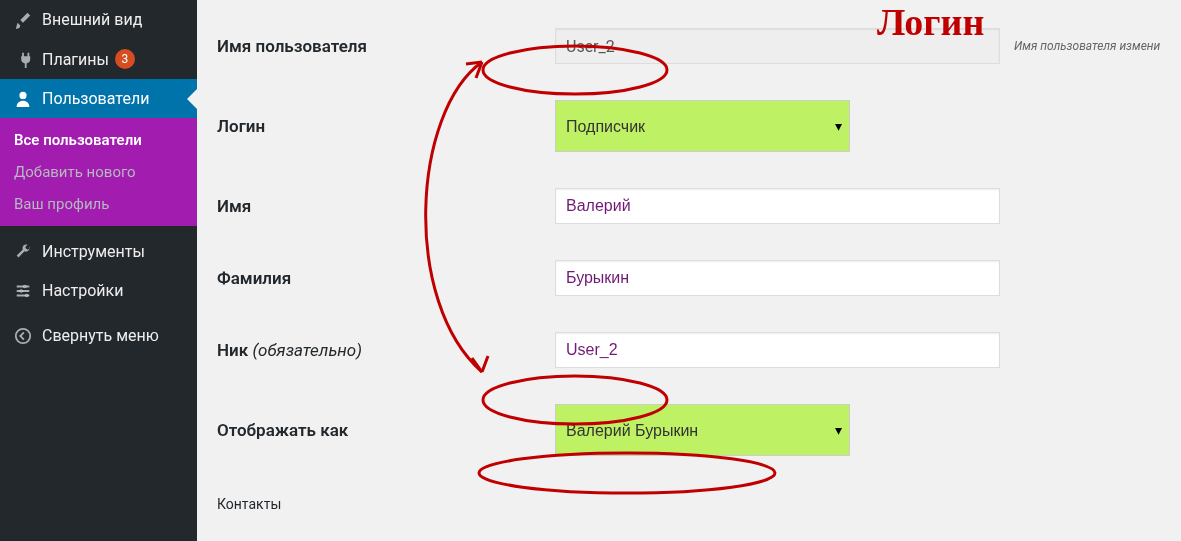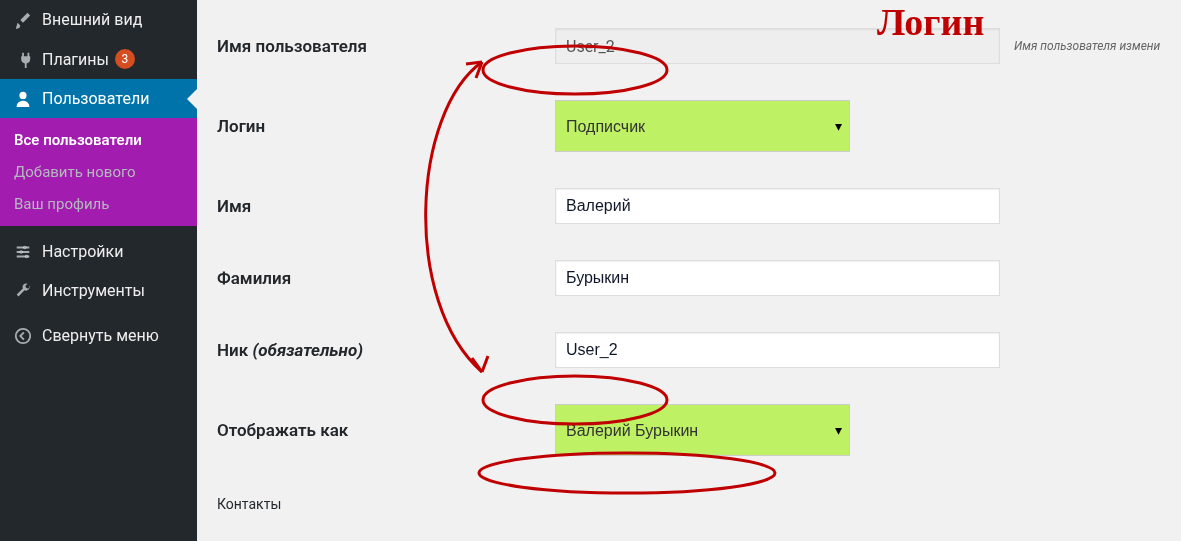--- a/index.html
+++ b/index.html
@@ -96,36 +96,36 @@
     }
     .form-label {
       width: 290px;
       font-weight: 600;
       font-size: 17px;
       color: #23282d;
       flex-shrink: 0;
     }
     .form-label .req {
       font-style: italic;
-      font-weight: 700;
+      font-weight: 400;
       margin-top: 28px;
     }
     .form-field {
       display: flex;
       align-items: center;
       gap: 14px;
     }
     input[type="text"], .readonly-input {
       width: 445px;
       height: 36px;
       padding: 4px 10px;
       border: 1px solid #ddd;
       background: #fff;
       font-size: 16px;
-      color: #0f172a;
+      color: #701a75;
       box-shadow: inset 0 1px 2px rgba(0,0,0,.07);
     }
     .readonly-input {
       background: #eee;
       color: #555;
       display: flex;
       align-items: center;
     }
     select {
       height: 52px;
@@ -222,36 +222,36 @@
       <div class="sidebar-sub-item current"><span>Все пользователи</span></div>
       <div class="sidebar-sub-item"><span>Добавить нового</span></div>
       <div class="sidebar-sub-item"><span>Ваш профиль</span></div>
     </div>
 
     <div class="sidebar-sep"></div>
 
     <div class="sidebar-item">
       <span class="icon">
         <svg width="18" height="18" viewBox="0 0 20 20" fill="currentColor">
+            <path d="M17 4a4 4 0 01-5.3 5.2L5 16l-2-2 6.8-6.7A4 4 0 0115 2l-2.5 2.5 1 2 2 1L18 5a4 4 0 01-1-1z"></path>
+          </svg>
+      </span>
+      <span>Инструменты</span>
+    </div>
+
+    <div class="sidebar-item">
+      <span class="icon">
+        <svg width="18" height="18" viewBox="0 0 20 20" fill="currentColor">
             <path d="M3 4h8v2H3zM13 4h4v2h-4zM3 9h4v2H3zM9 9h8v2H9zM3 14h10v2H3zM15 14h2v2h-2z"></path>
             <circle cx="12" cy="5" r="2"></circle>
             <circle cx="8" cy="10" r="2"></circle>
             <circle cx="14" cy="15" r="2"></circle>
           </svg>
       </span>
       <span>Настройки</span>
-    </div>
-
-    <div class="sidebar-item">
-      <span class="icon">
-        <svg width="18" height="18" viewBox="0 0 20 20" fill="currentColor">
-            <path d="M17 4a4 4 0 01-5.3 5.2L5 16l-2-2 6.8-6.7A4 4 0 0115 2l-2.5 2.5 1 2 2 1L18 5a4 4 0 01-1-1z"></path>
-          </svg>
-      </span>
-      <span>Инструменты</span>
     </div>
 
     <div class="sidebar-sep"></div>
 
     <div class="sidebar-item">
       <span class="icon">
         <svg width="18" height="18" viewBox="0 0 20 20" fill="currentColor">
             <circle cx="10" cy="10" r="8" fill="none" stroke="currentColor" stroke-width="2"></circle>
             <path d="M11 6l-4 4 4 4" fill="none" stroke="currentColor" stroke-width="2"></path>
           </svg>

